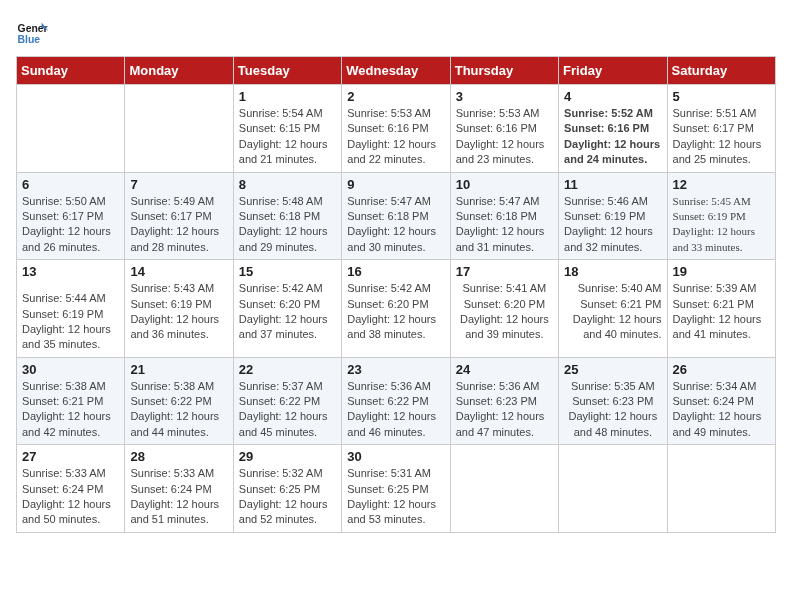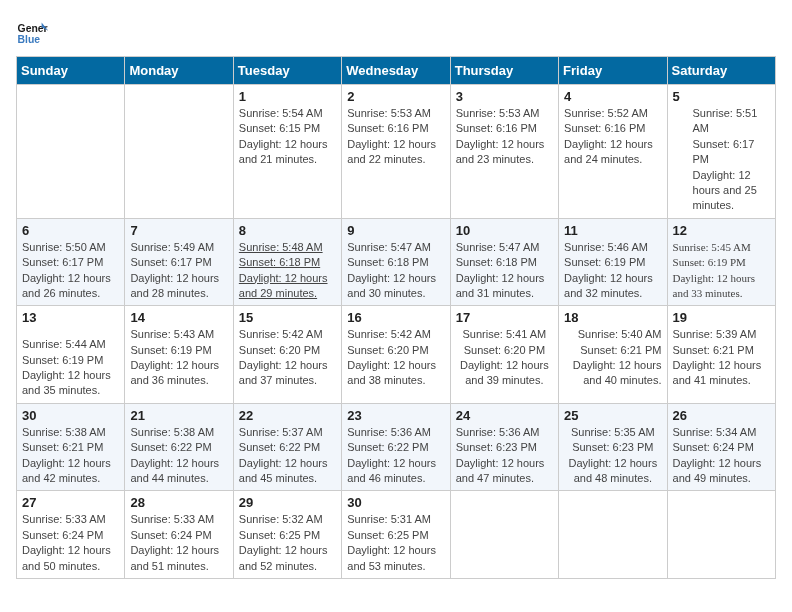--- a/index.html
+++ b/index.html
@@ -36,21 +36,21 @@
     .calendar-subtitle {
       font-size: 14px;
       color: #555;
     }
     .calendar-table {
       width: 100%;
       border-collapse: collapse;
       table-layout: fixed;
     }
     .calendar-table th {
-      background-color: #0369a1;
+      background-color: #b91c1c;
       color: #fff;
       font-size: 13px;
       font-weight: bold;
       padding: 6px 4px;
       text-align: left;
       border: 1px solid #ccc;
     }
     .calendar-table td {
       border: 1px solid #ccc;
       vertical-align: top;
@@ -131,47 +131,47 @@
 Daylight: 12 hours and 22 minutes.</div>
         </td>
         <td>
           <span class="day-number">3</span>
           <div class="day-info" style="white-space: pre-line;">Sunrise: 5:53 AM
 Sunset: 6:16 PM
 Daylight: 12 hours and 23 minutes.</div>
         </td>
         <td>
           <span class="day-number">4</span>
-          <div class="day-info" style="white-space: pre-line;">Sunrise: 5:52 AM
+          <div class="day-info" style="white-space: pre-line; font-weight: bold;">Sunrise: 5:52 AM
 Sunset: 6:16 PM
 Daylight: 12 hours and 24 minutes.</div>
         </td>
         <td>
           <span class="day-number">5</span>
-          <div class="day-info" style="white-space: pre-line; margin-left: 20px;">Sunrise: 5:51 AM
+          <div class="day-info" style="white-space: pre-line;">Sunrise: 5:51 AM
 Sunset: 6:17 PM
 Daylight: 12 hours and 25 minutes.</div>
         </td>
       </tr>
       <tr class="row-shaded">
         <td>
           <span class="day-number">6</span>
           <div class="day-info" style="white-space: pre-line;">Sunrise: 5:50 AM
 Sunset: 6:17 PM
 Daylight: 12 hours and 26 minutes.</div>
         </td>
         <td>
           <span class="day-number">7</span>
           <div class="day-info" style="white-space: pre-line;">Sunrise: 5:49 AM
 Sunset: 6:17 PM
 Daylight: 12 hours and 28 minutes.</div>
         </td>
         <td>
           <span class="day-number">8</span>
-          <div class="day-info" style="white-space: pre-line; text-decoration: underline;">Sunrise: 5:48 AM
+          <div class="day-info" style="white-space: pre-line;">Sunrise: 5:48 AM
 Sunset: 6:18 PM
 Daylight: 12 hours and 29 minutes.</div>
         </td>
         <td>
           <span class="day-number">9</span>
           <div class="day-info" style="white-space: pre-line;">Sunrise: 5:47 AM
 Sunset: 6:18 PM
 Daylight: 12 hours and 30 minutes.</div>
         </td>
         <td>

